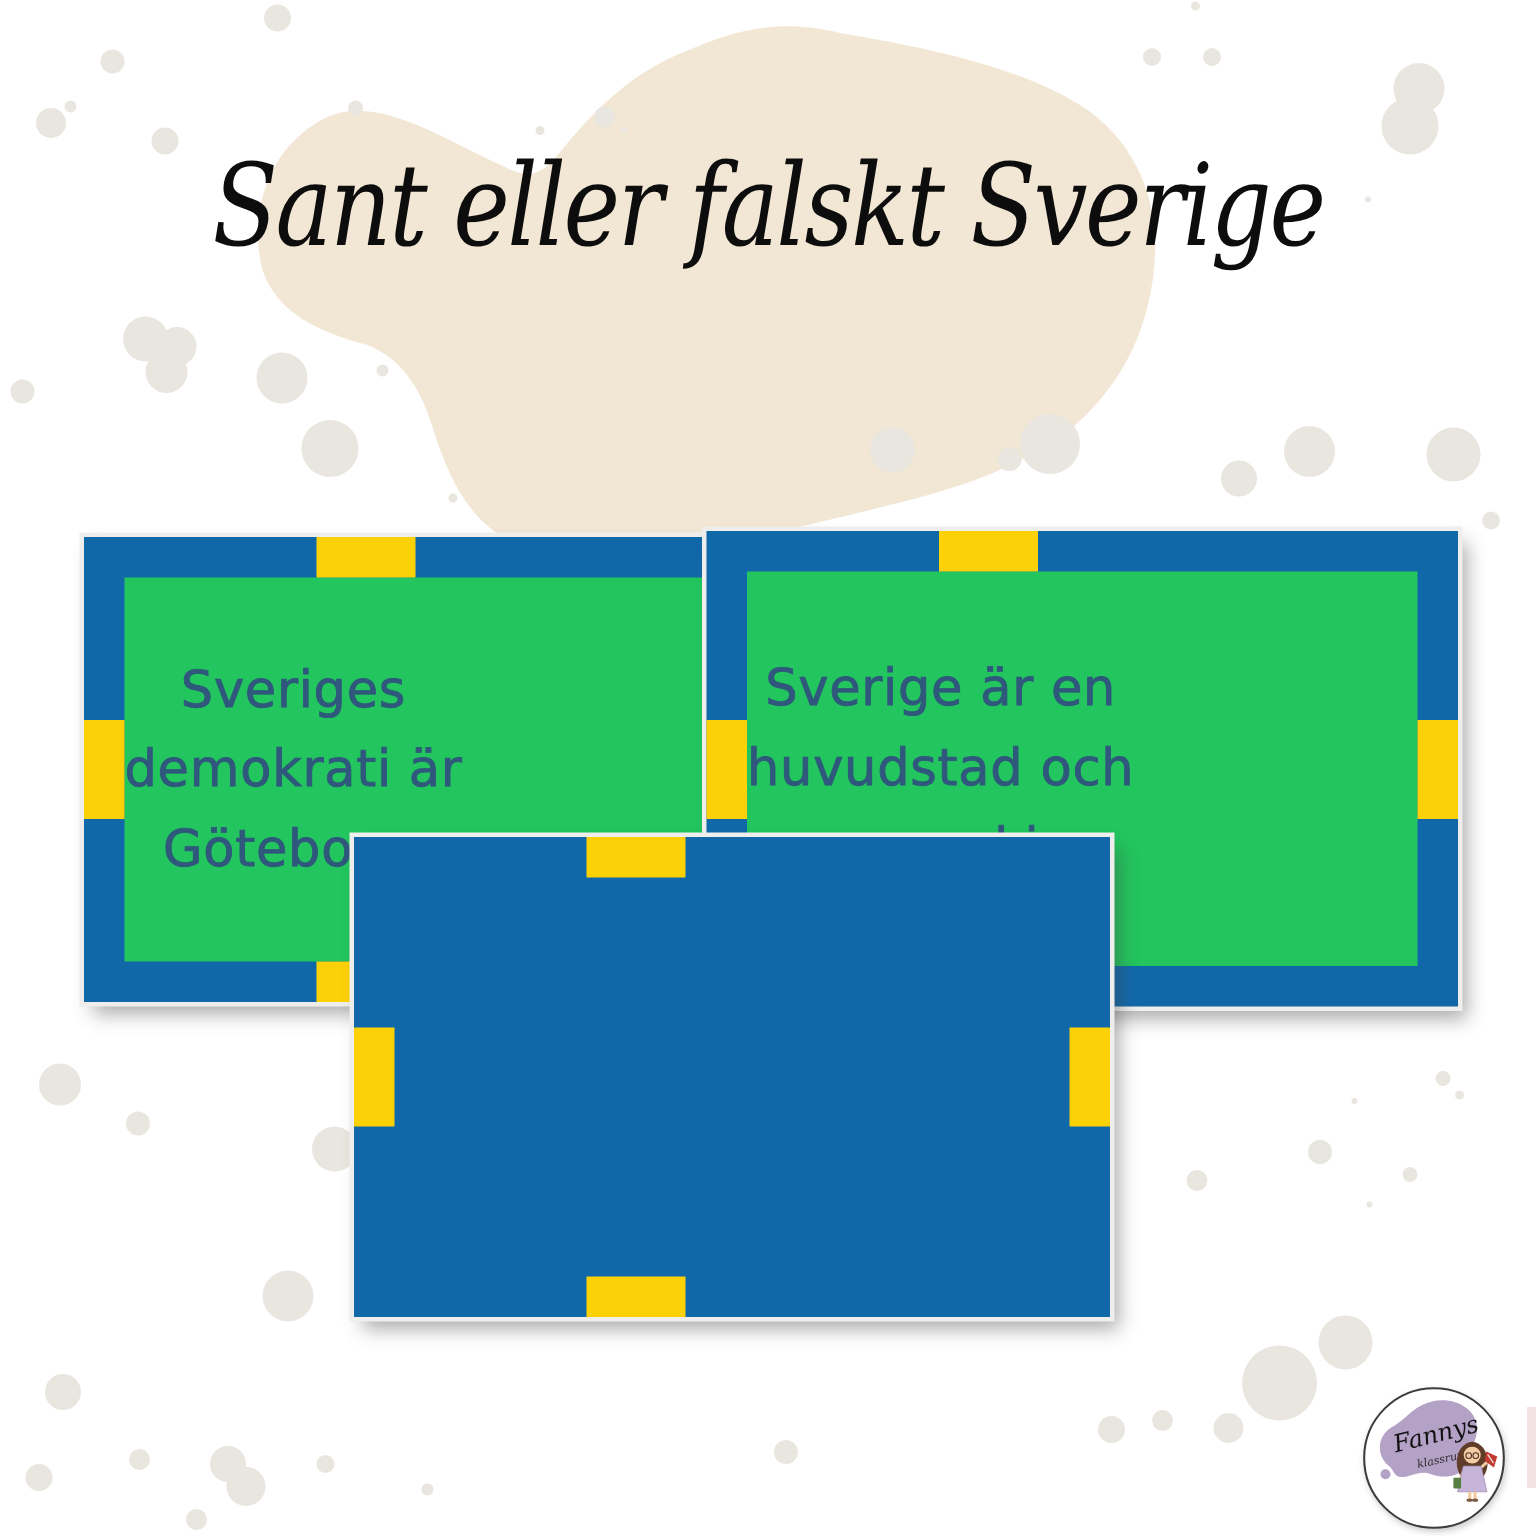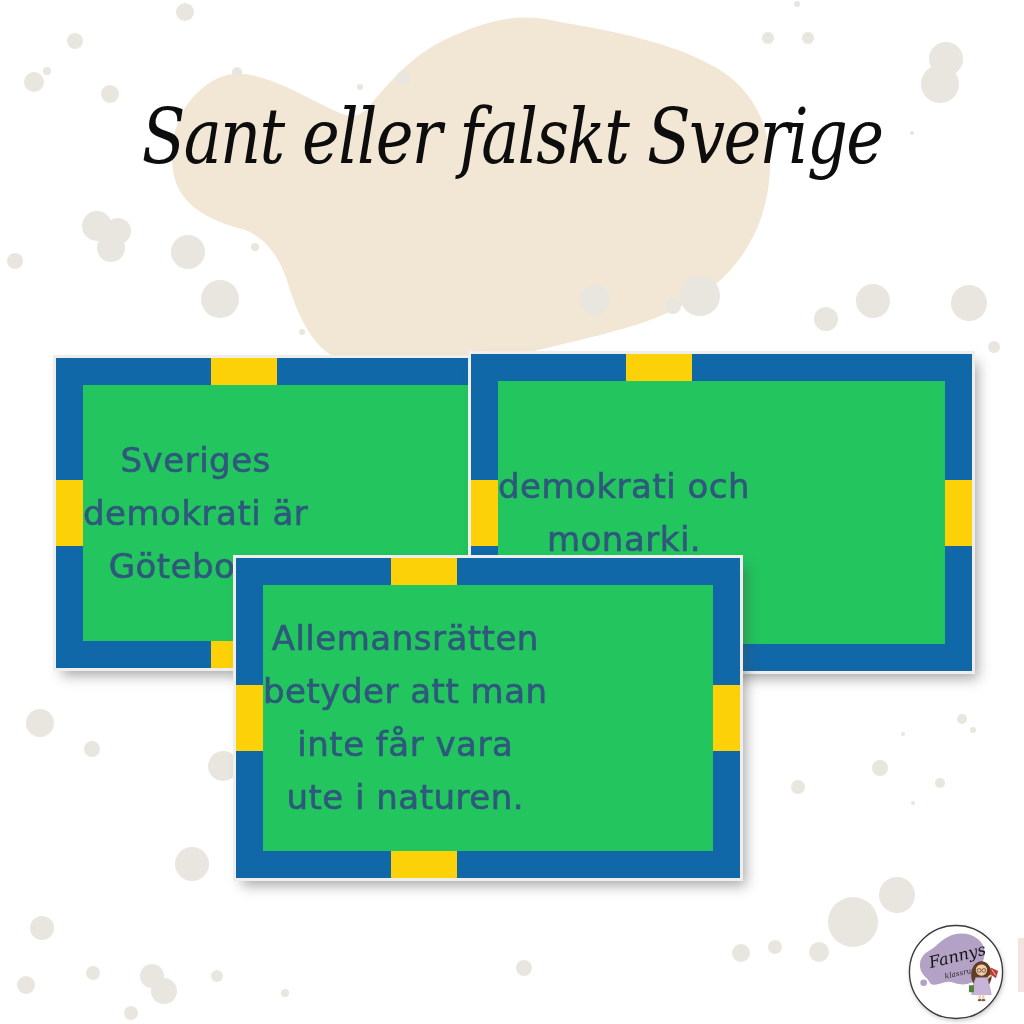--- a/index.html
+++ b/index.html
@@ -139,39 +139,32 @@
   </div>
   <div class="yb yb-top"></div>
   <div class="yb yb-bottom"></div>
   <div class="yb yb-left"></div>
   <div class="yb yb-right"></div>
 </div>
 
 <div class="card card2">
   <div class="card-inner">
     <div class="card-text">
-      <div>demokrati och</div>
+      <div>Sverige är en</div>
+      <div>huvudstad och</div>
       <div>monarki.</div>
     </div>
   </div>
   <div class="yb yb-top"></div>
   <div class="yb yb-bottom"></div>
   <div class="yb yb-left"></div>
   <div class="yb yb-right"></div>
 </div>
 
 <div class="card card3">
-  <div class="card-inner">
-    <div class="card-text">
-      <div>Allemansrätten</div>
-      <div>betyder att man</div>
-      <div>inte får vara</div>
-      <div>ute i naturen.</div>
-    </div>
-  </div>
   <div class="yb yb-top"></div>
   <div class="yb yb-bottom"></div>
   <div class="yb yb-left"></div>
   <div class="yb yb-right"></div>
 </div>
 
 <div class="edge-sliver"></div>
 
 <svg id="logo" viewBox="0 0 100 100">
   <circle cx="50" cy="50" r="47.5" fill="#ffffff" stroke="#3b3b3b" stroke-width="1.4"></circle>

